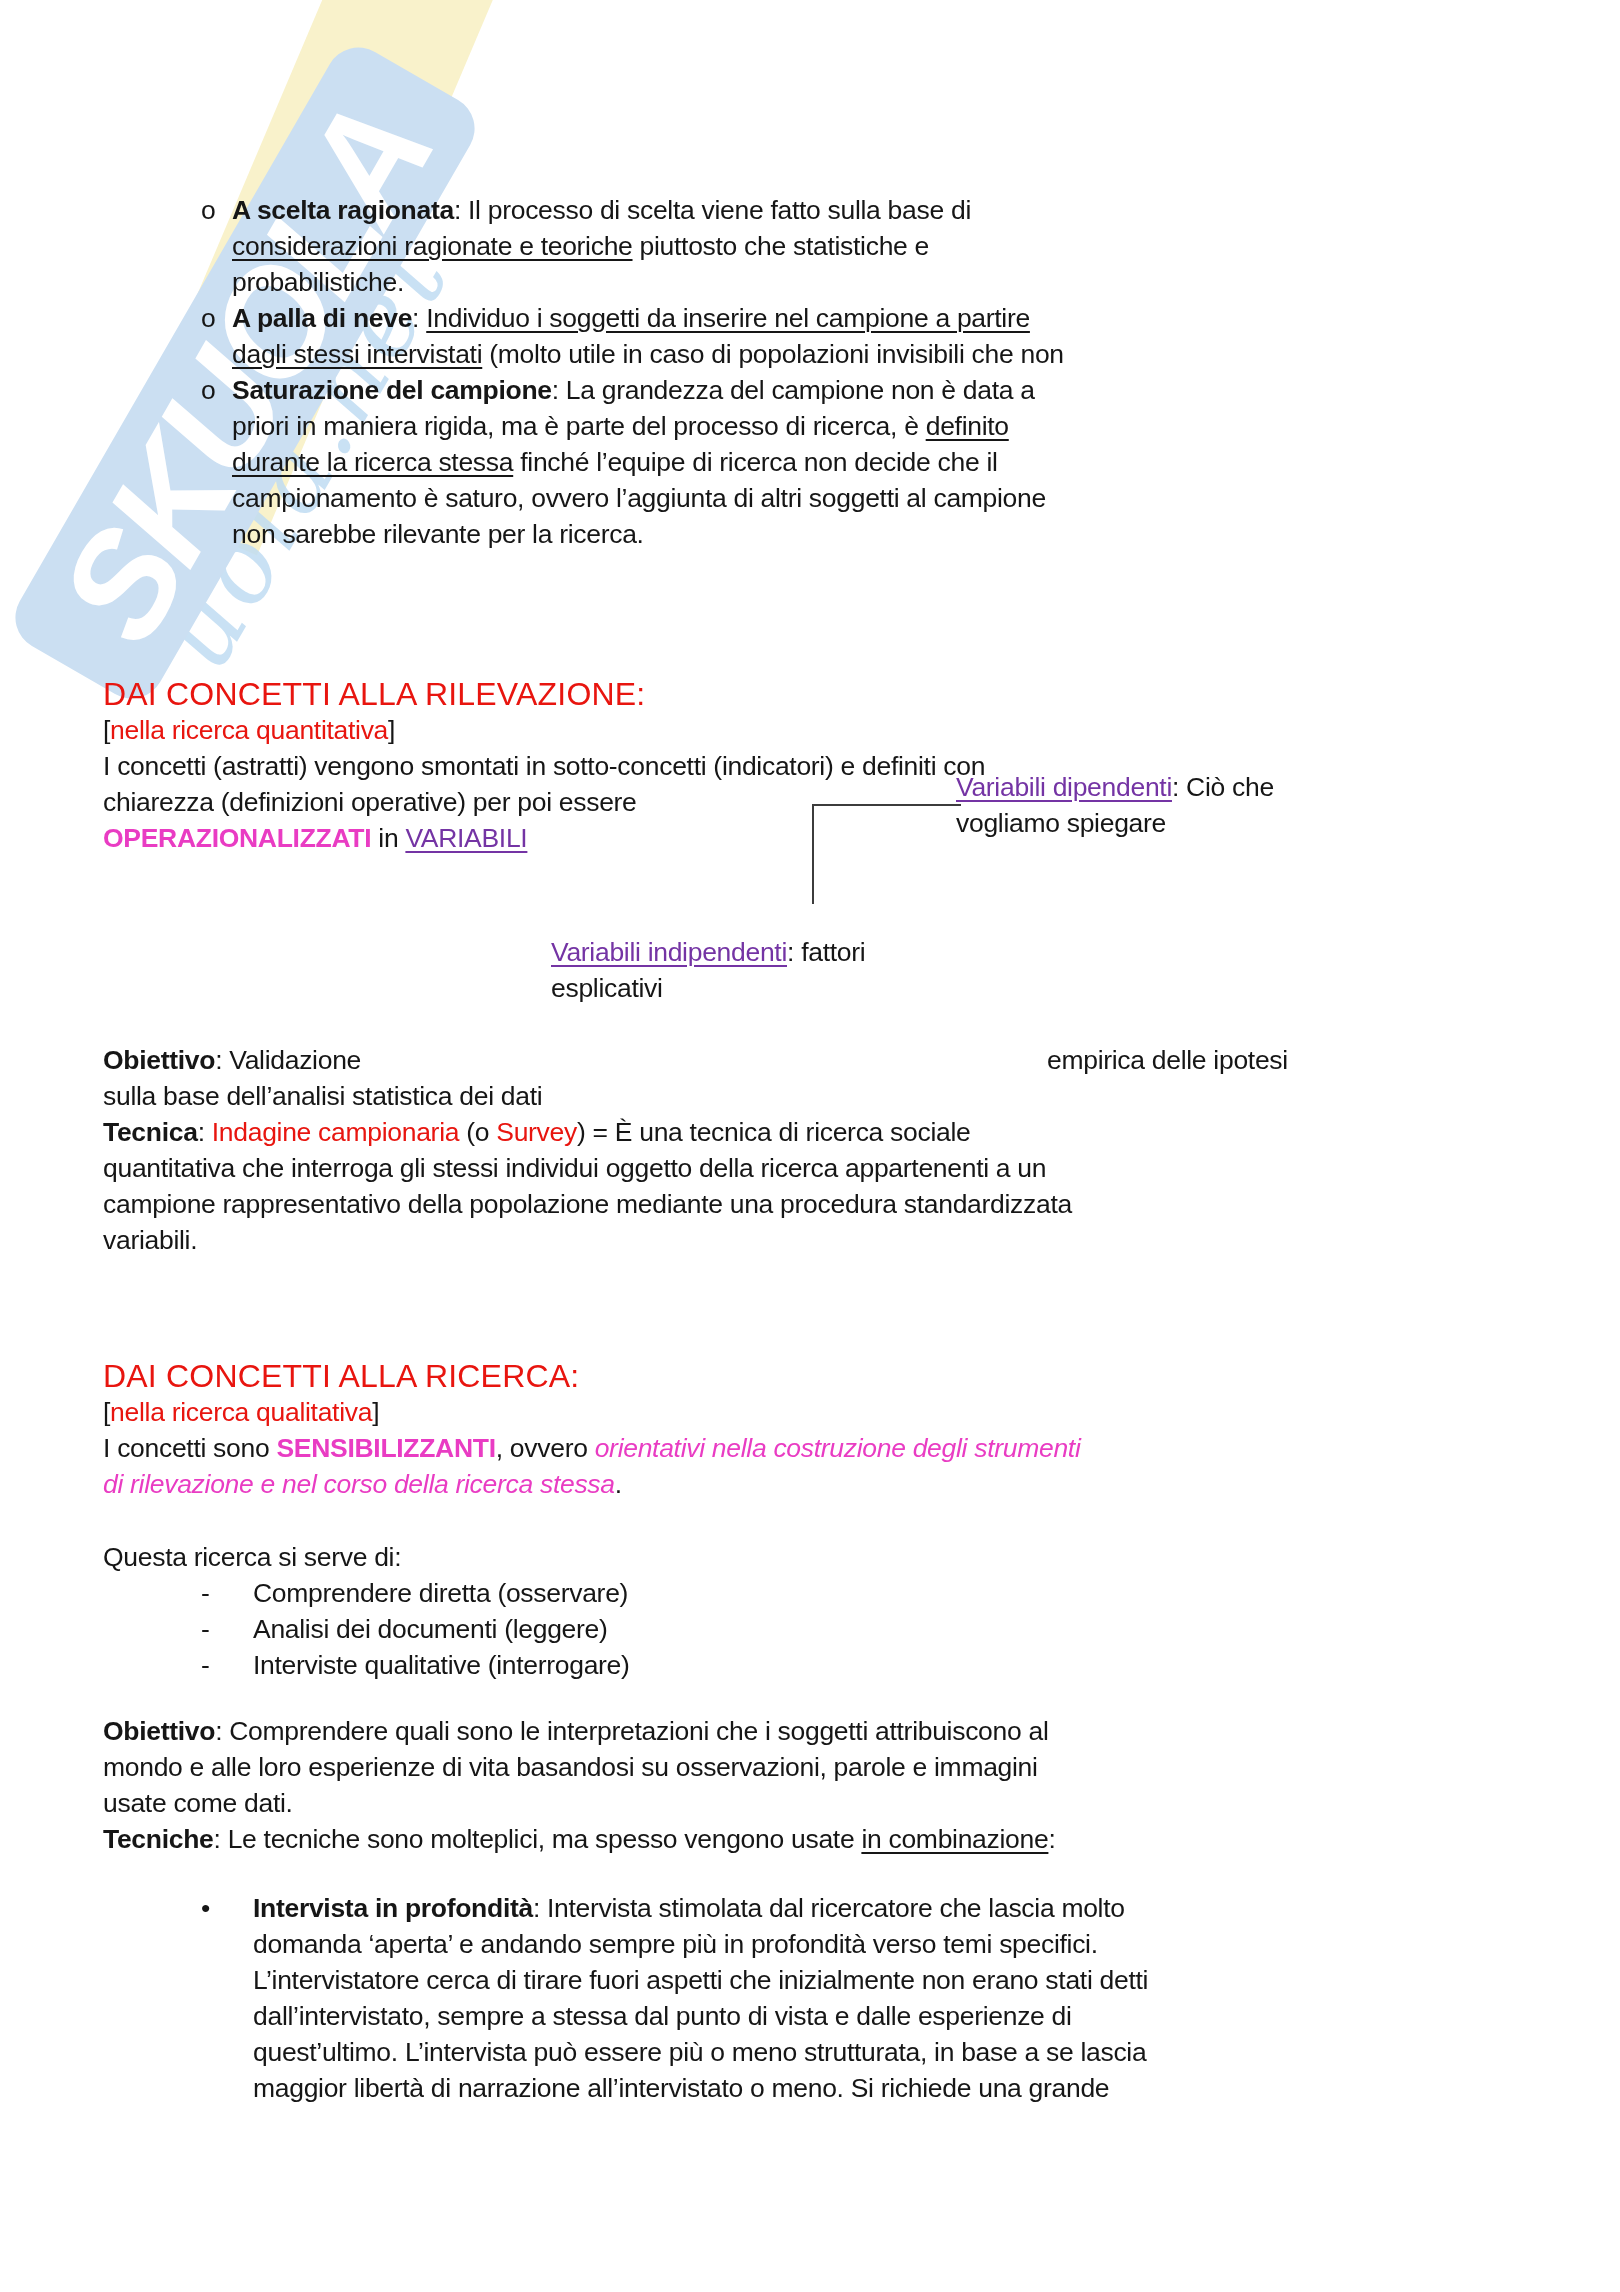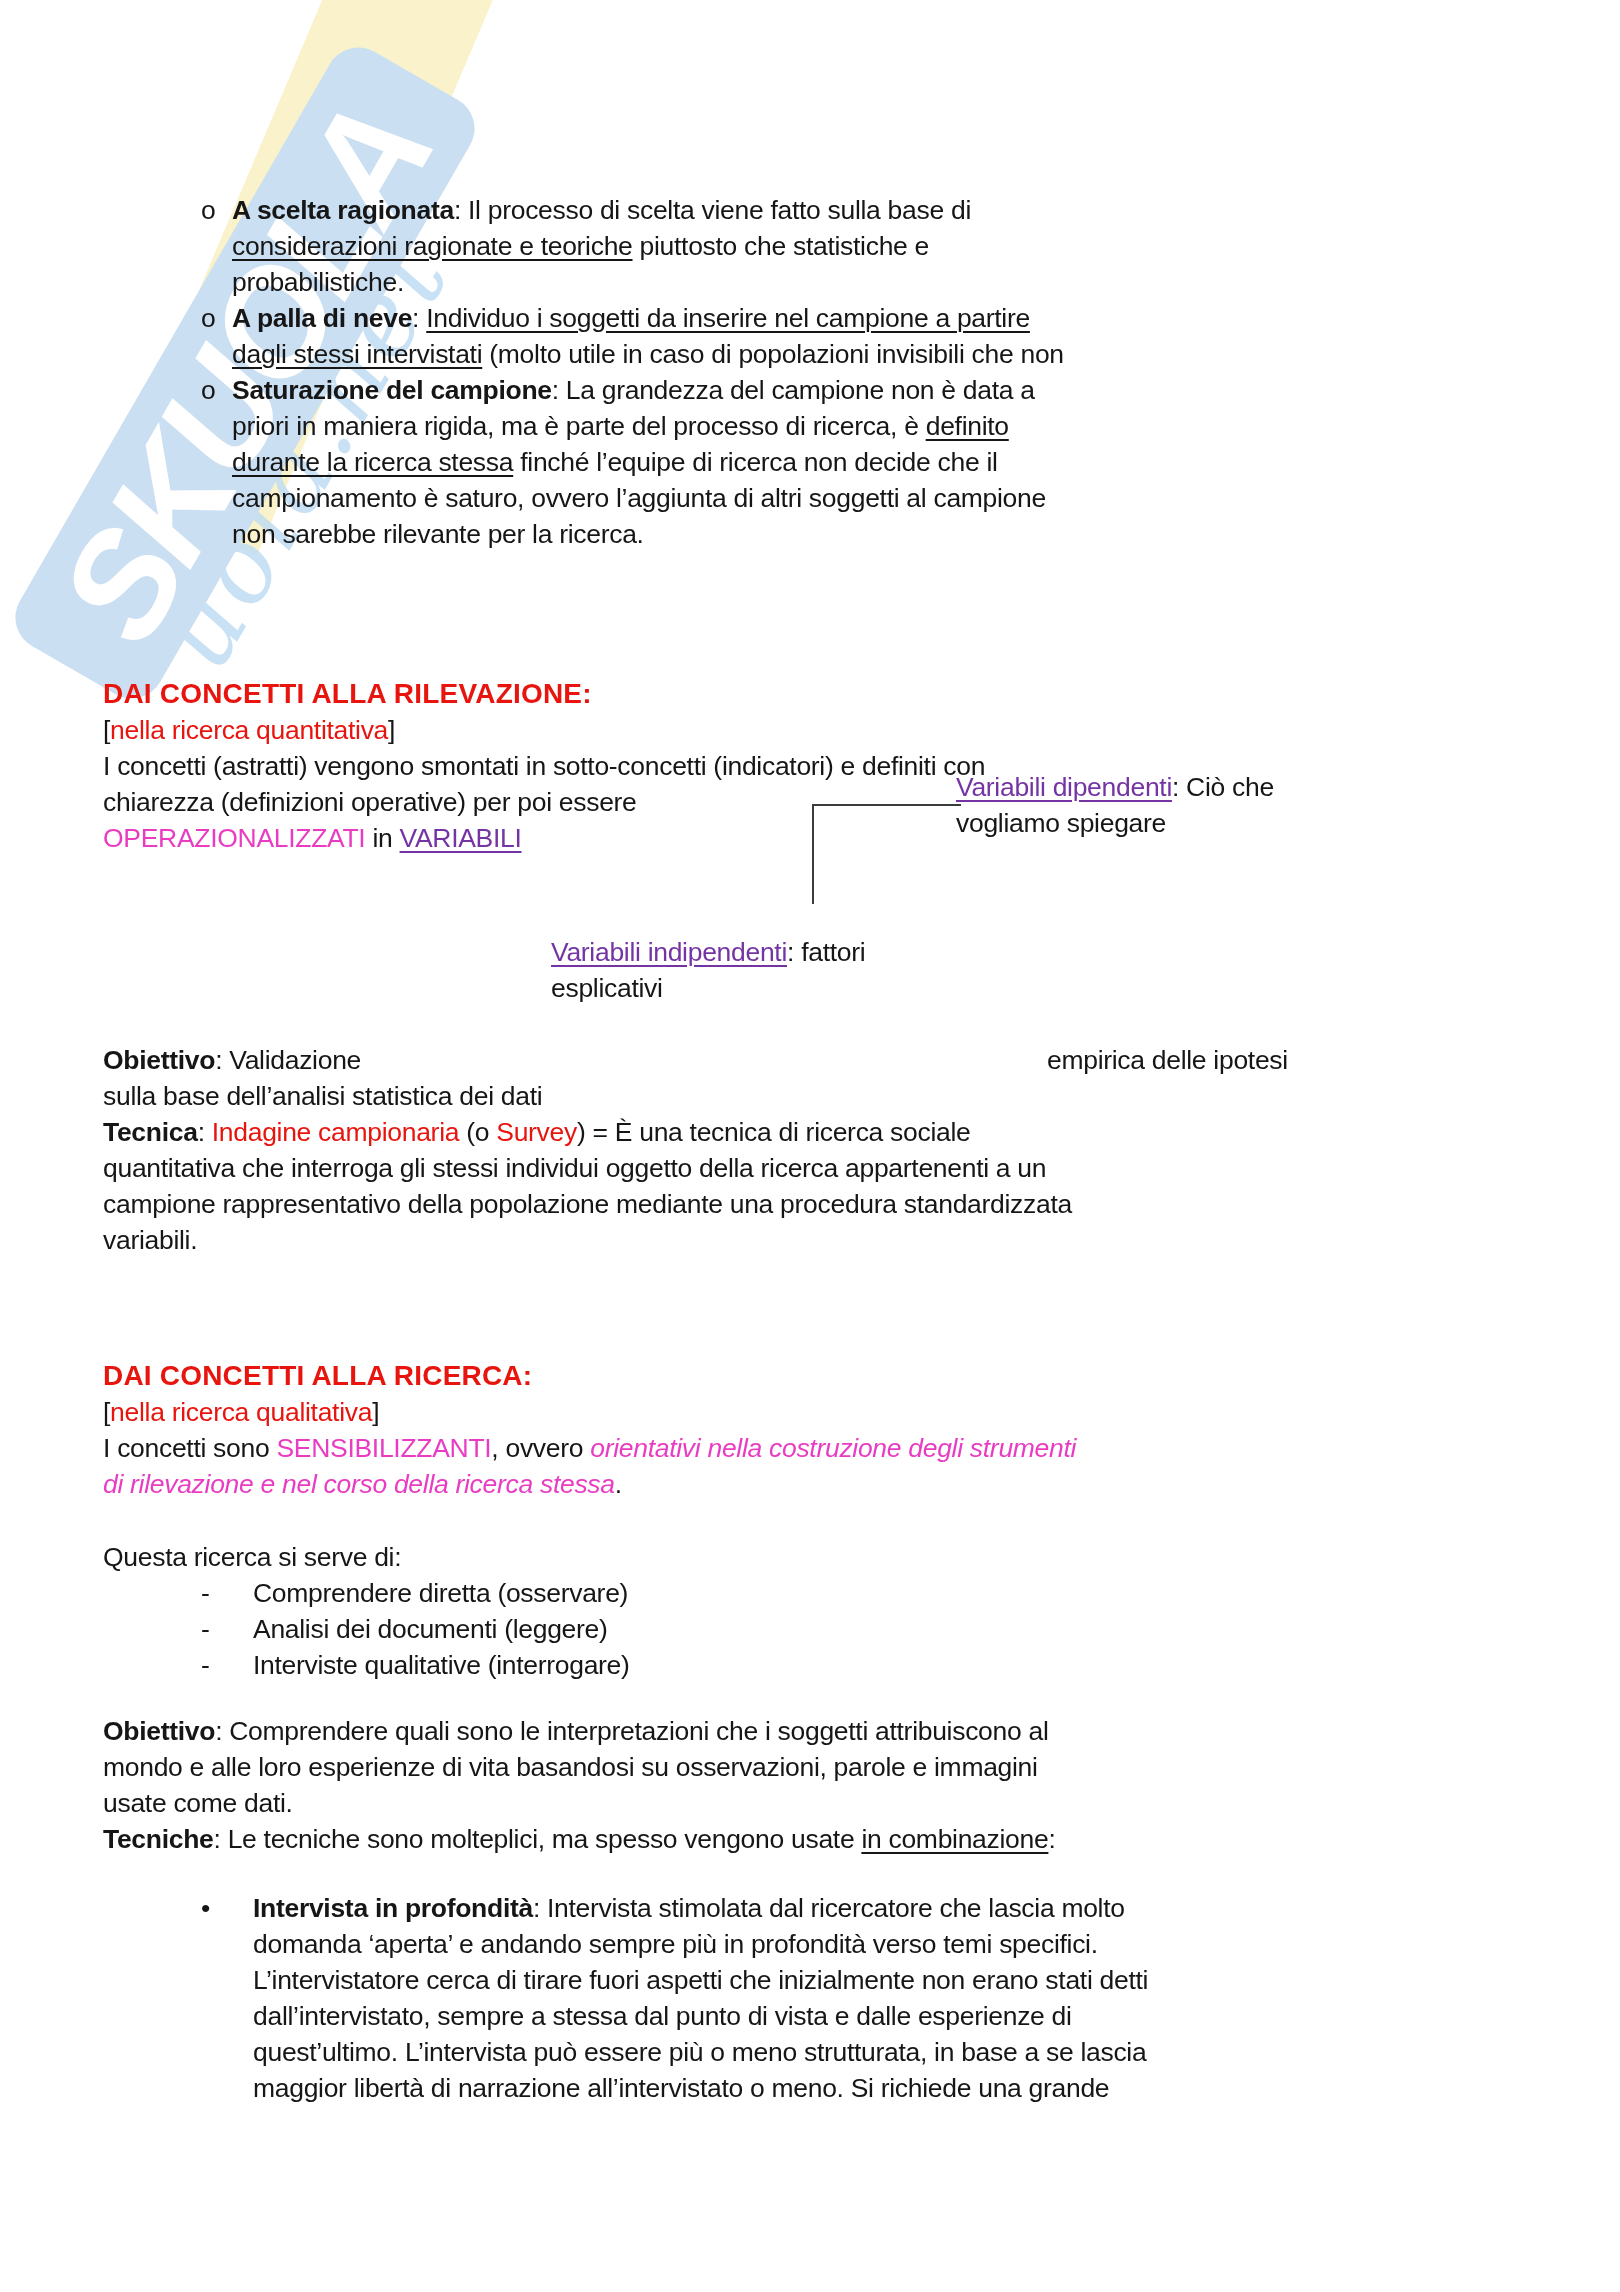--- a/index.html
+++ b/index.html
@@ -32,24 +32,24 @@
   
   .block{position:absolute;z-index:5;white-space:nowrap;}
   .line{height:36px;}
   .list-item{position:relative;padding-left:31px;}
   .pad53 .list-item{padding-left:52px;}
   .marker{position:absolute;left:0;top:0;}
   .seg{white-space:pre;}
   .s-b{font-weight:700;}
   .s-u{text-decoration:underline;text-underline-offset:3.9px;text-decoration-thickness:2px;}
   .s-red{color:var(--red);}
-  .s-m{color:var(--magenta);font-weight:400;}
+  .s-m{color:var(--magenta);font-weight:700;}
   .s-mi{color:var(--magenta);font-style:italic;}
   .s-pu{color:var(--purple);text-decoration:underline;text-underline-offset:3.9px;text-decoration-thickness:2px;}
-  .s-h{color:var(--red);font-weight:700;font-size:28px;letter-spacing:0.2px;}
+  .s-h{color:var(--red);font-weight:400;font-size:32px;letter-spacing:0.2px;}
   .s-gap{display:inline-block;width:686px;}
   
   .b-bullets1{left:201px;top:192px;}
   .b-section1{left:103px;top:676px;}
   .b-labelDep{left:956px;top:769px;}
   .connector-h{position:absolute;left:812px;top:804px;width:149px;height:2px;background:#3c3c3c;z-index:4;}
   .connector-v{position:absolute;left:812px;top:804px;width:2px;height:100px;background:#3c3c3c;z-index:4;}
   .b-labelIndep{left:551px;top:934px;}
   .b-para1{left:103px;top:1042px;}
   .b-section2{left:103px;top:1358px;}

